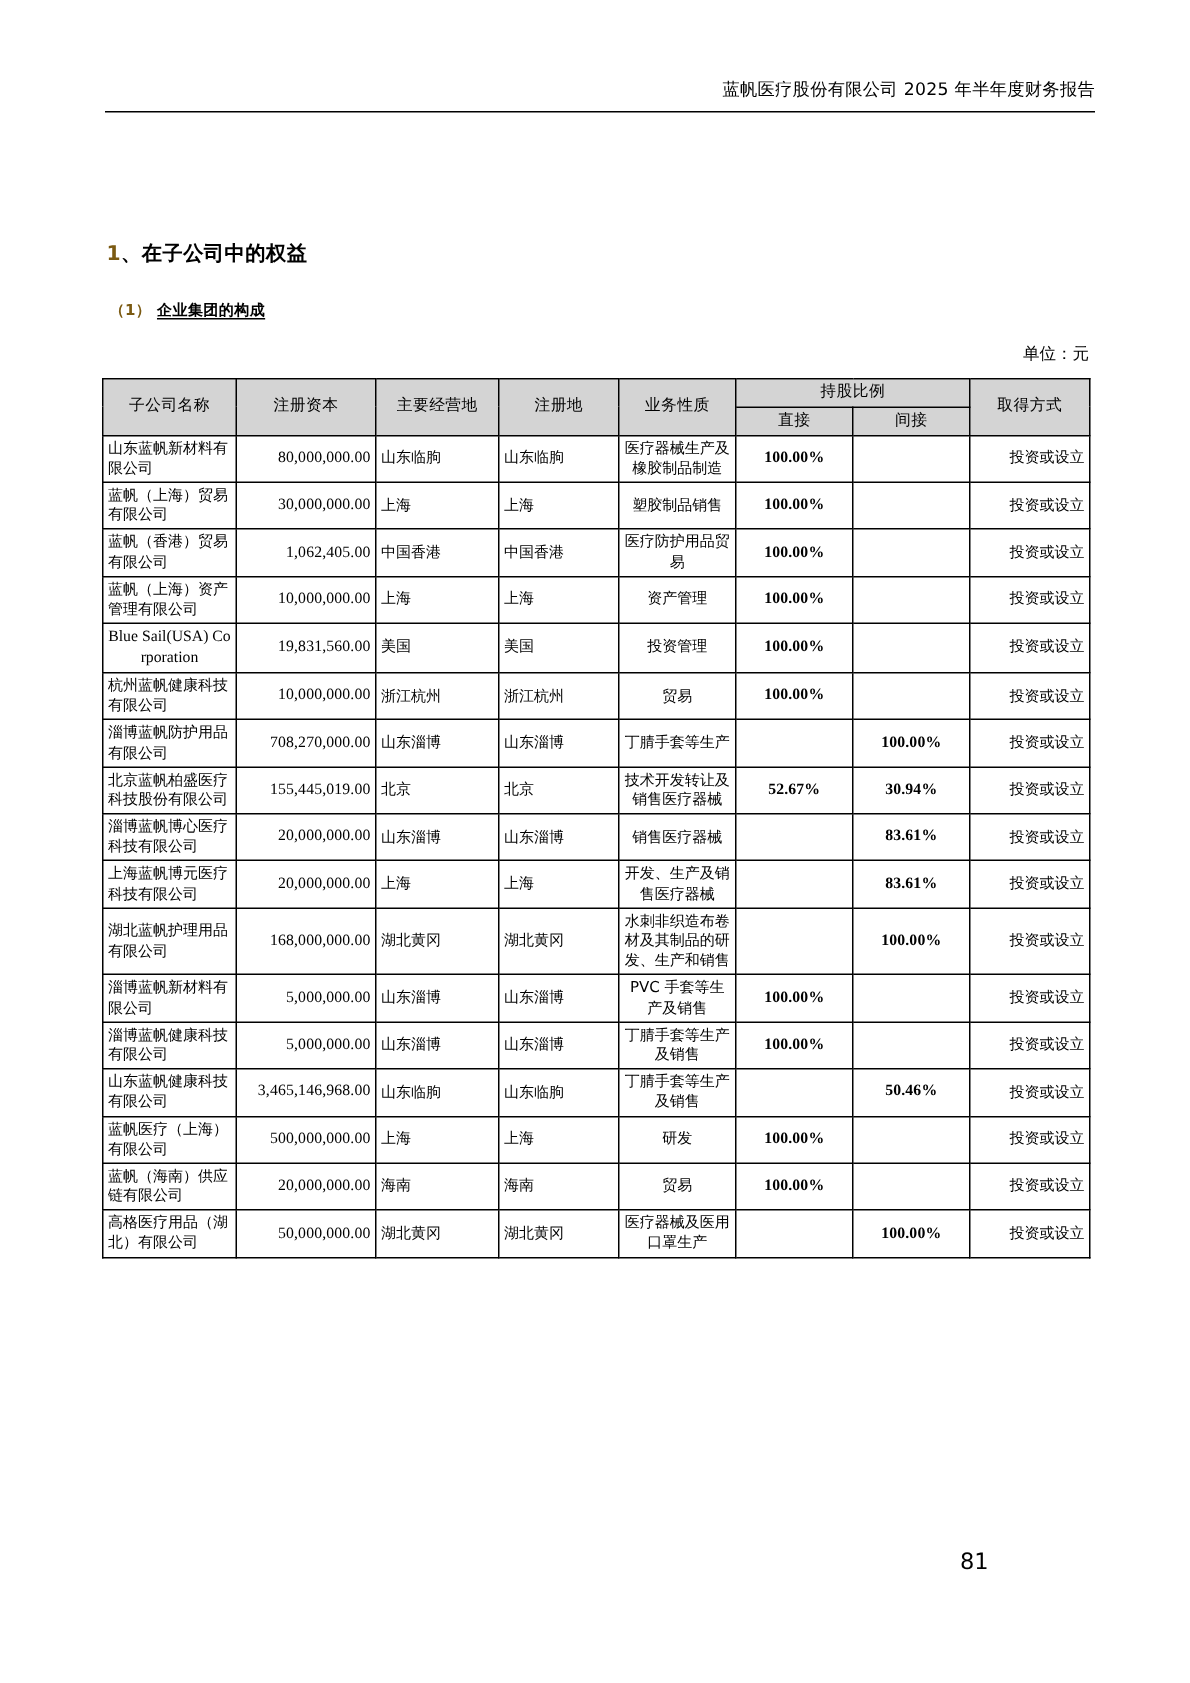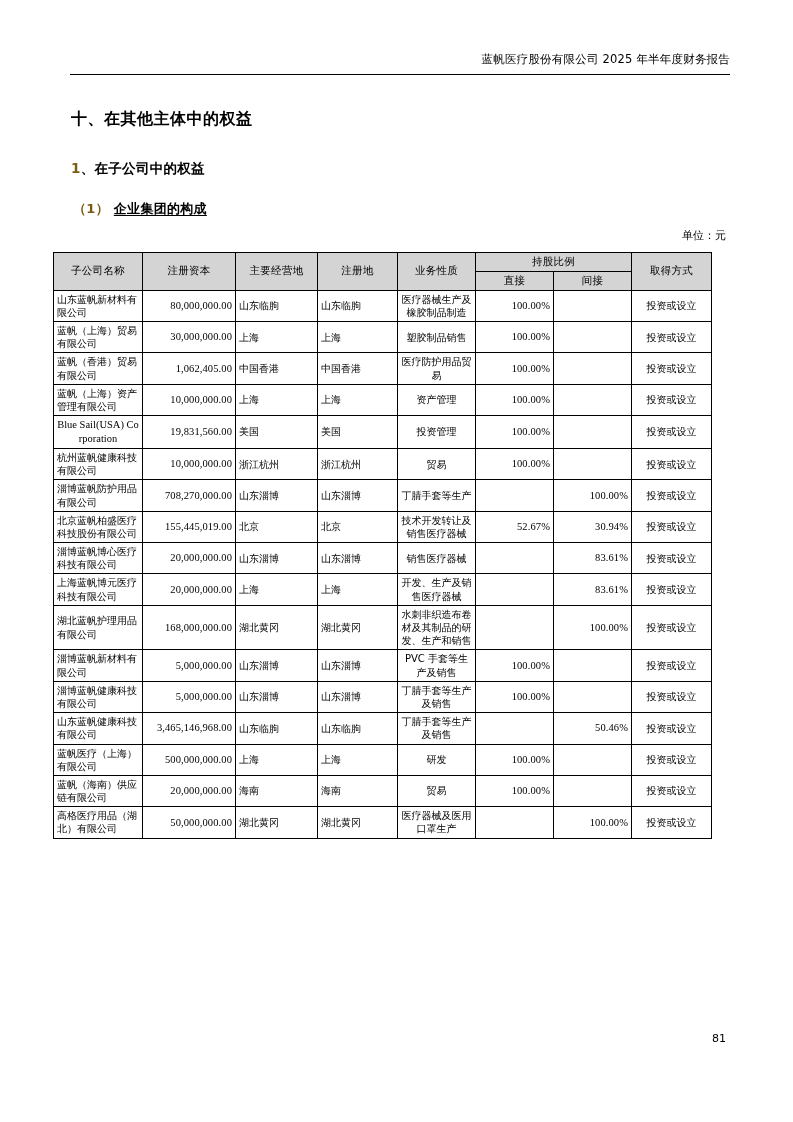--- a/index.html
+++ b/index.html
@@ -55,39 +55,39 @@
     top: 160px;
     font-size: 13.5px;
     font-weight: bold;
     letter-spacing: 0.3px;
   }
   .h2 .num { color: #7b5a12; }
   .h3 {
     position: absolute;
     left: 73px;
     top: 200px;
-    font-size: 13px;
+    font-size: 10px;
     font-weight: bold;
     letter-spacing: 0.3px;
   }
   .h3 .paren { color: #7b5a12; }
   .h3 .u { text-decoration: underline; text-underline-offset: 2px; }
   
   .unit {
     position: absolute;
     left: 70px;
     top: 228px;
     width: 656px;
     text-align: right;
     font-size: 11px;
   }
   
   table.maintable {
     position: absolute;
-    left: 53px;
+    left: 68px;
     top: 252px;
     width: 658px;
     border-collapse: collapse;
     table-layout: fixed;
     font-size: 10px;
   }
   table.maintable th,
   table.maintable td {
     border: 1px solid #000000;
     padding: 2px 3px;
@@ -101,51 +101,50 @@
     font-weight: normal;
     font-size: 10.5px;
     letter-spacing: 0.3px;
   }
   
   .c-name   { text-align: left;   }
   .c-cap    { text-align: right;  }
   .c-place  { text-align: left;   }
   .c-reg    { text-align: left;   }
   .c-biz    { text-align: center; }
-  .c-pct    { text-align: right;  }
-  .c-way    { text-align: center; }
+  .c-pct    { text-align: center; font-weight: bold;  }
+  .c-way    { text-align: right; }
   .num-cell {
     font-family: "Liberation Serif", "DejaVu Serif", serif;
     font-size: 10.5px;
     letter-spacing: 0.1px;
   }
   .lat {
     font-family: "Liberation Serif", "DejaVu Serif", serif;
     font-size: 10.5px;
     text-align: center;
   }
   
   .pagenum {
     position: absolute;
     left: 640px;
     top: 1032px;
     width: 86px;
-    text-align: right;
-    font-size: 11px;
+    text-align: left;
+    font-size: 15px;
   }
 </style>
 </head>
 <body>
 
 <div class="page">
 
   <div class="runhead">蓝帆医疗股份有限公司 2025 年半年度财务报告</div>
   <div class="runhead-rule"></div>
 
-  <div class="h1">十、在其他主体中的权益</div>
 
   <div class="h2">
     <span class="num">1</span><span>、在子公司中的权益</span>
   </div>
 
   <div class="h3">
     <span class="paren">（1）</span>
     <span class="u">企业集团的构成</span>
   </div>
 

